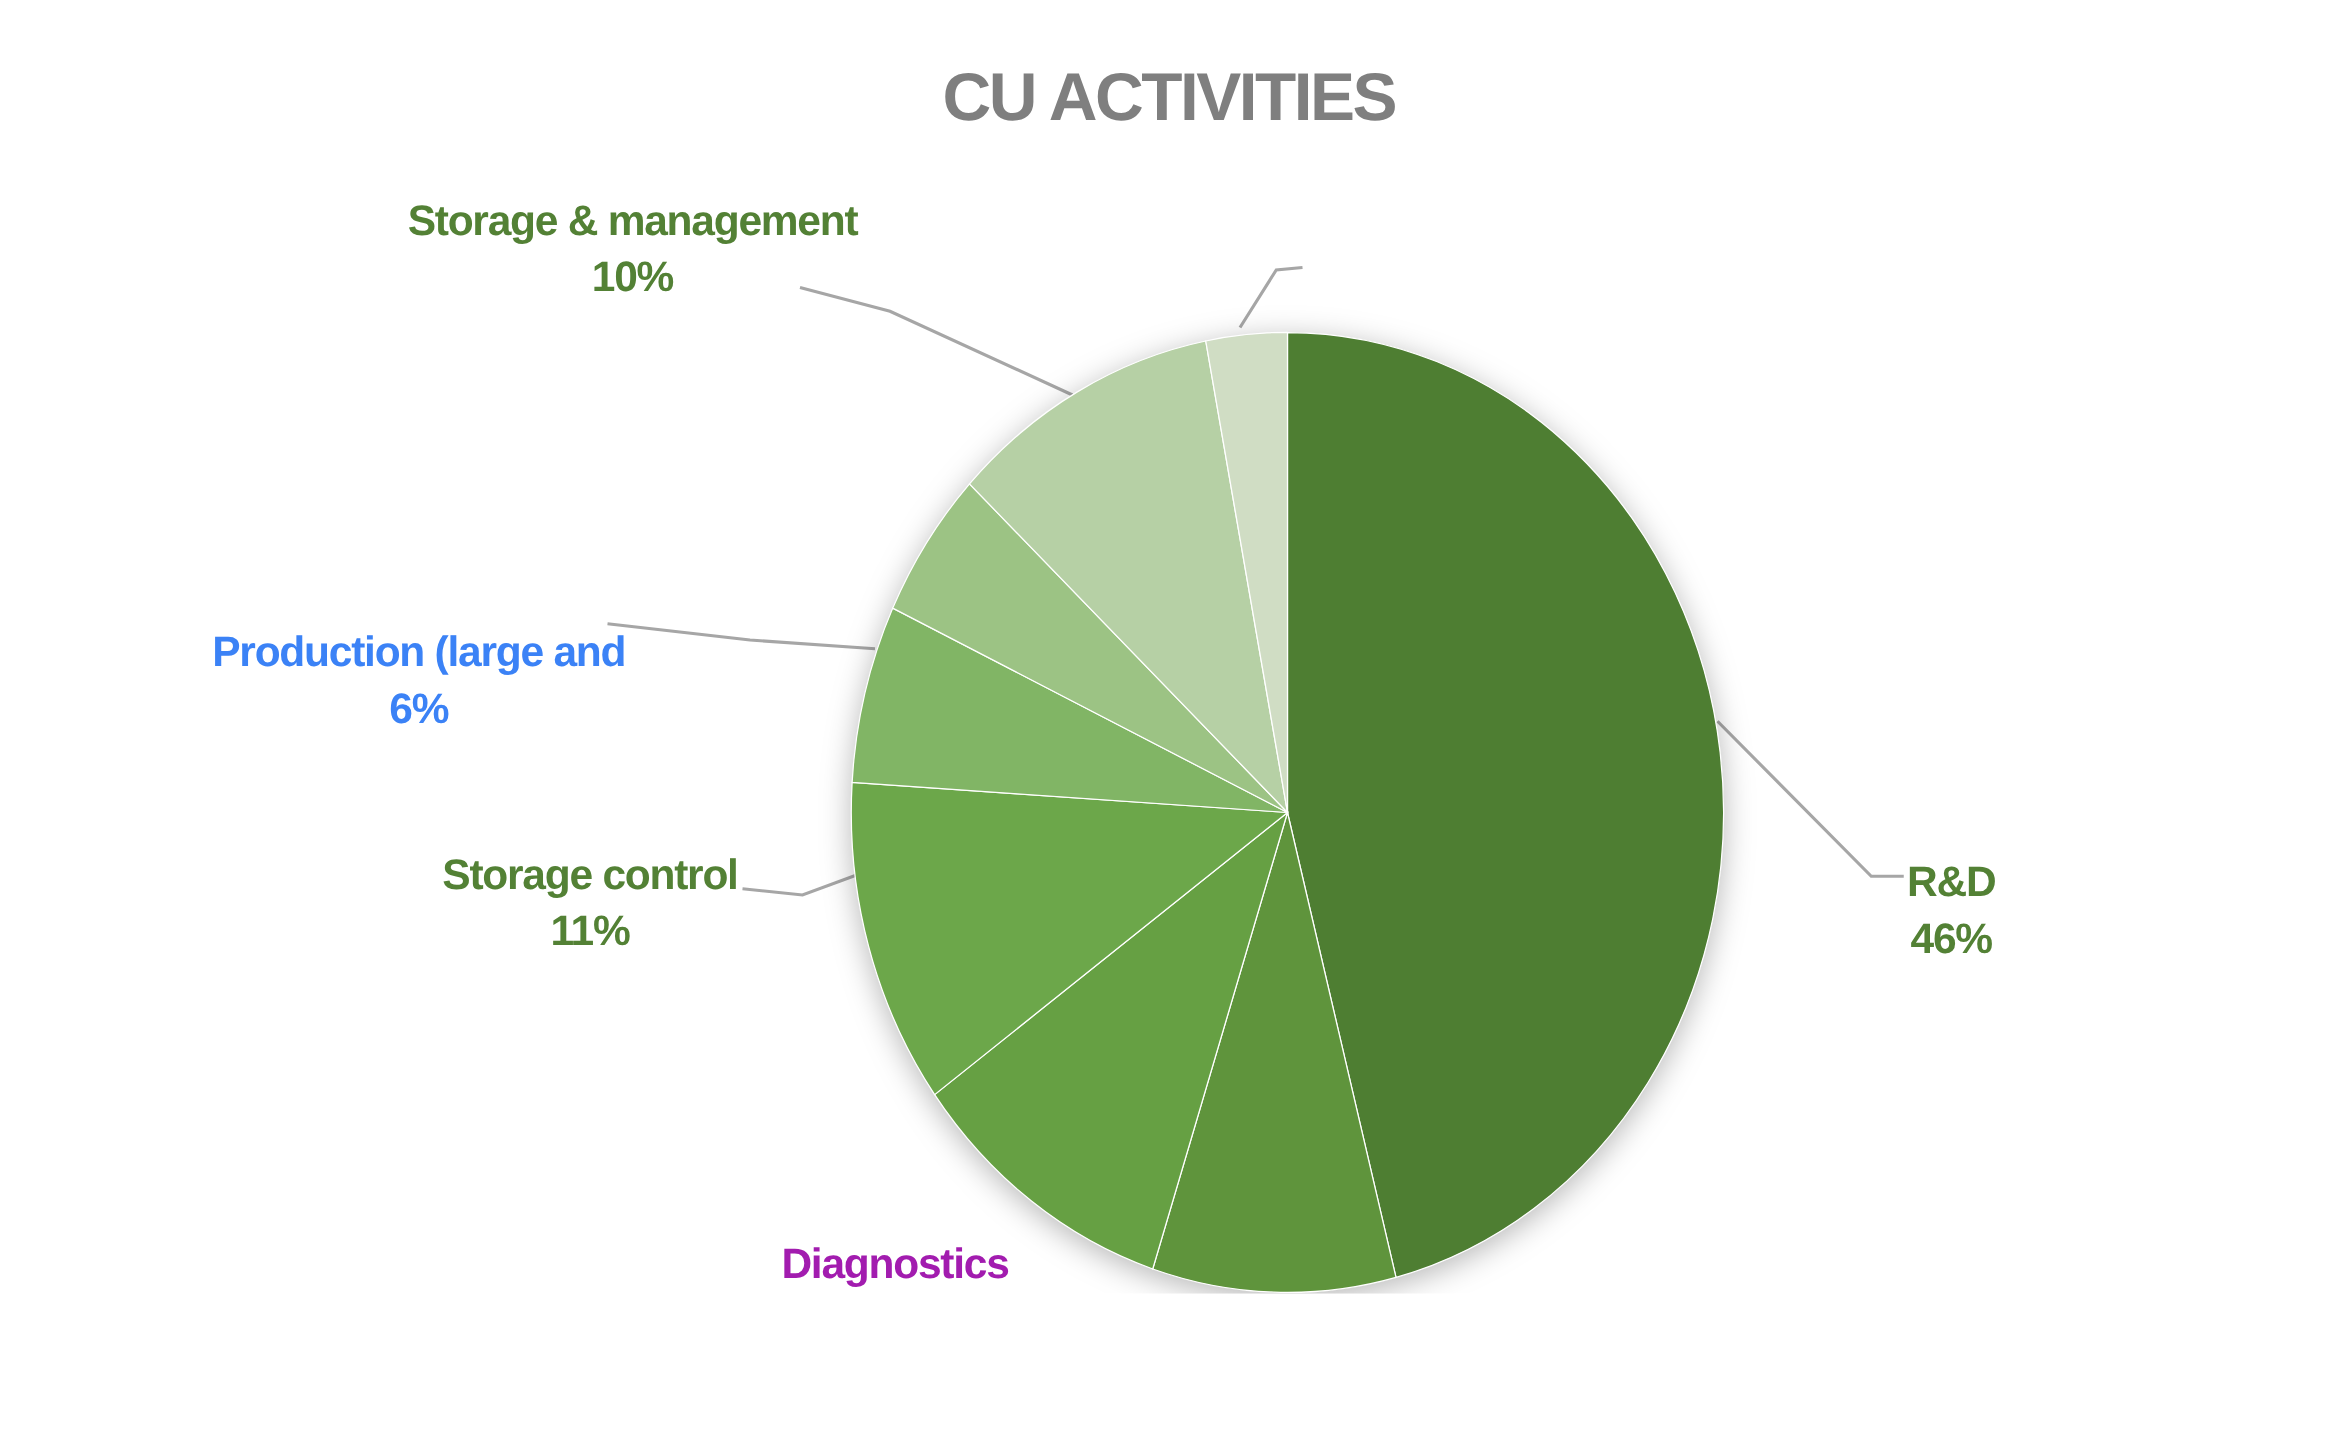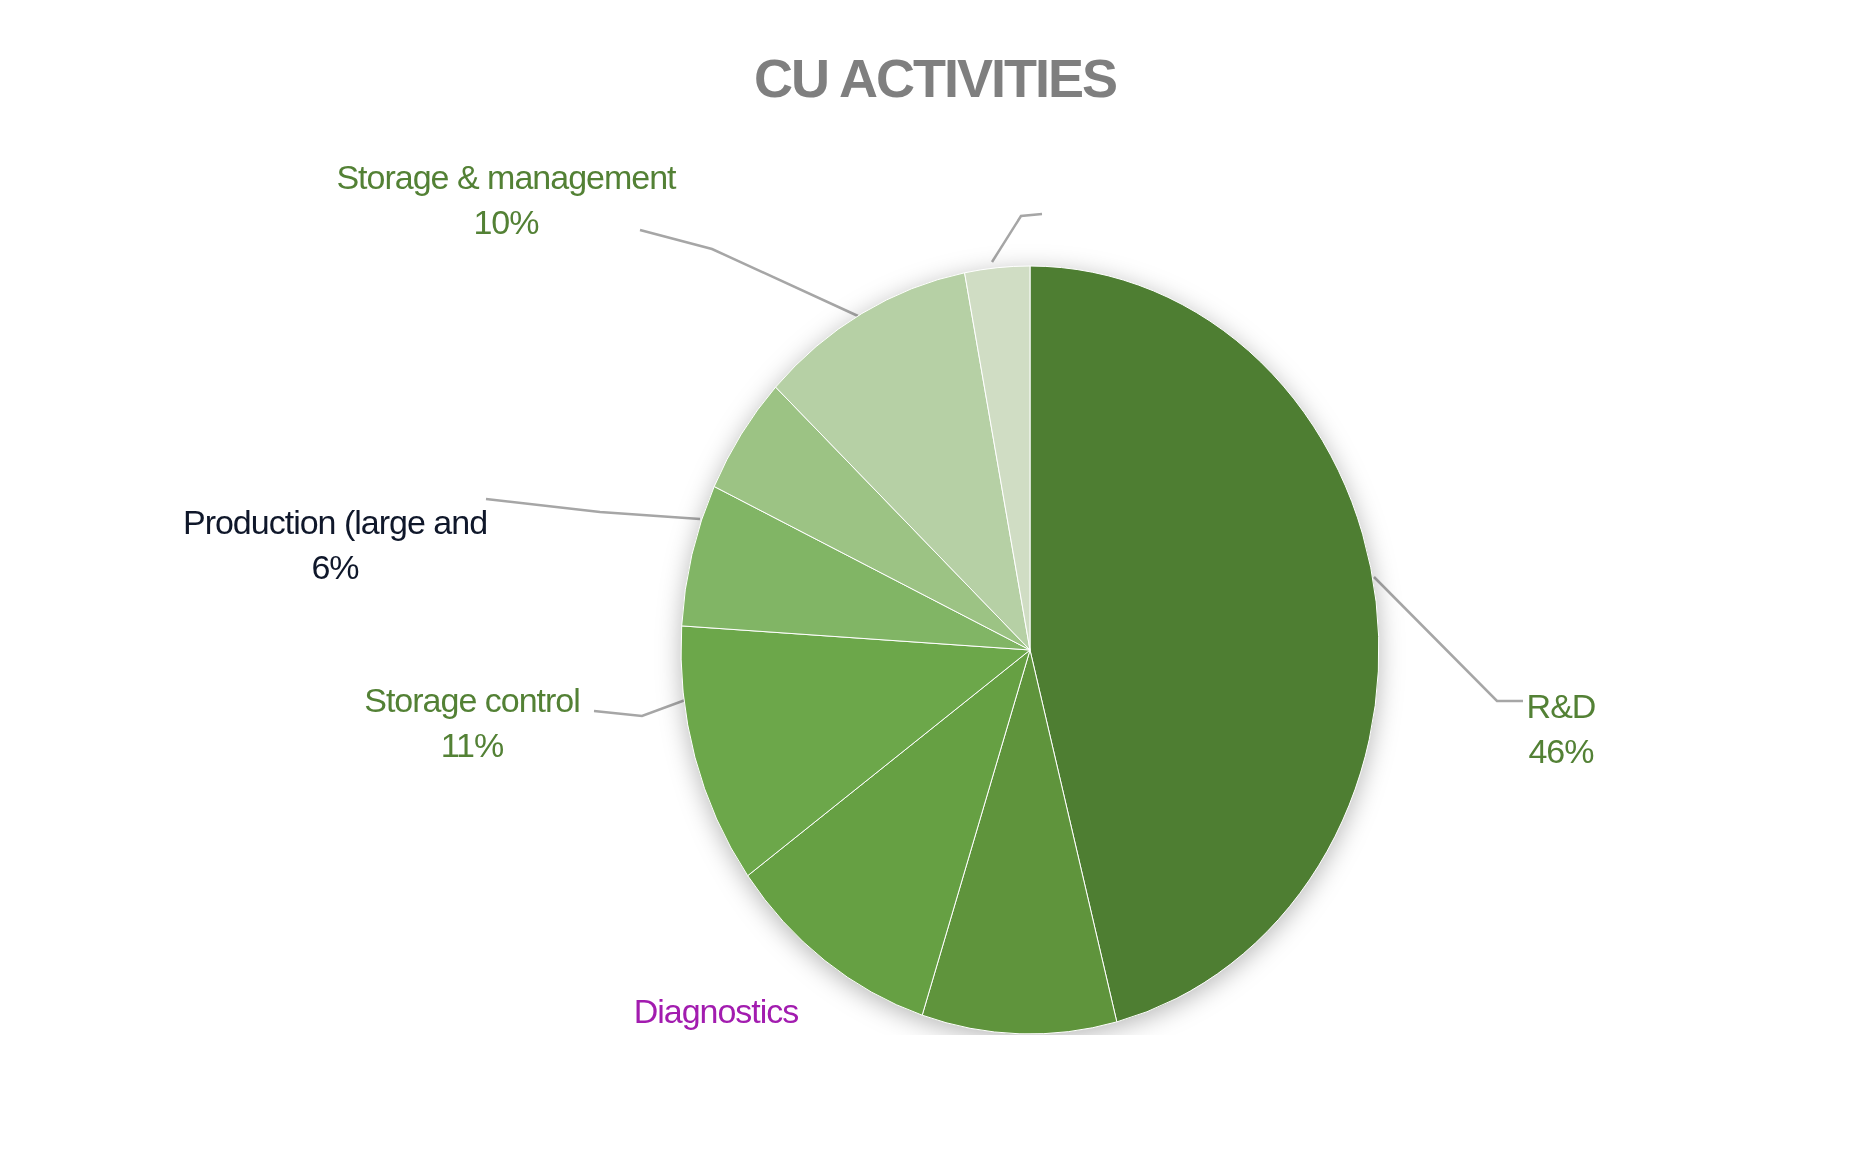--- a/index.html
+++ b/index.html
@@ -15,21 +15,21 @@
     transform:translate(-50%,-50%);
     font-weight:bold;
     font-size:54px;
     letter-spacing:-2px;
     white-space:nowrap;
   }
   .slice-label{
     position:absolute;
     transform:translate(-50%,-50%);
     text-align:center;
-    font-weight:normal;
+    font-weight:bold;
     font-size:34px;
     letter-spacing:-1px;
     line-height:45px;
     white-space:nowrap;
   }
   svg.pie{position:absolute;left:0;top:0;}
   .slices{filter:drop-shadow(0px 5px 12px rgba(0,0,0,0.28));}
 </style>
 </head>
 <body style="background: rgb(255, 255, 255);">
@@ -71,21 +71,21 @@
   <div class="slice-label" style="left: 716px; top: 1034px; color: #a21caf;">
     <div>Diagnostics</div>
     <div>10%</div>
   </div>
 
   <div class="slice-label" style="left: 472px; top: 723px; color: rgb(83, 129, 53);">
     <div>Storage control</div>
     <div>11%</div>
   </div>
 
-  <div class="slice-label" style="left: 335px; top: 545px; color: #0f172a;">
+  <div class="slice-label" style="left: 335px; top: 545px; color: #3b82f6;">
     <div>Production (large and</div>
     <div>6%</div>
   </div>
 
 
   <div class="slice-label" style="left: 506px; top: 200px; color: rgb(83, 129, 53);">
     <div>Storage &amp; management</div>
     <div>10%</div>
   </div>
 

